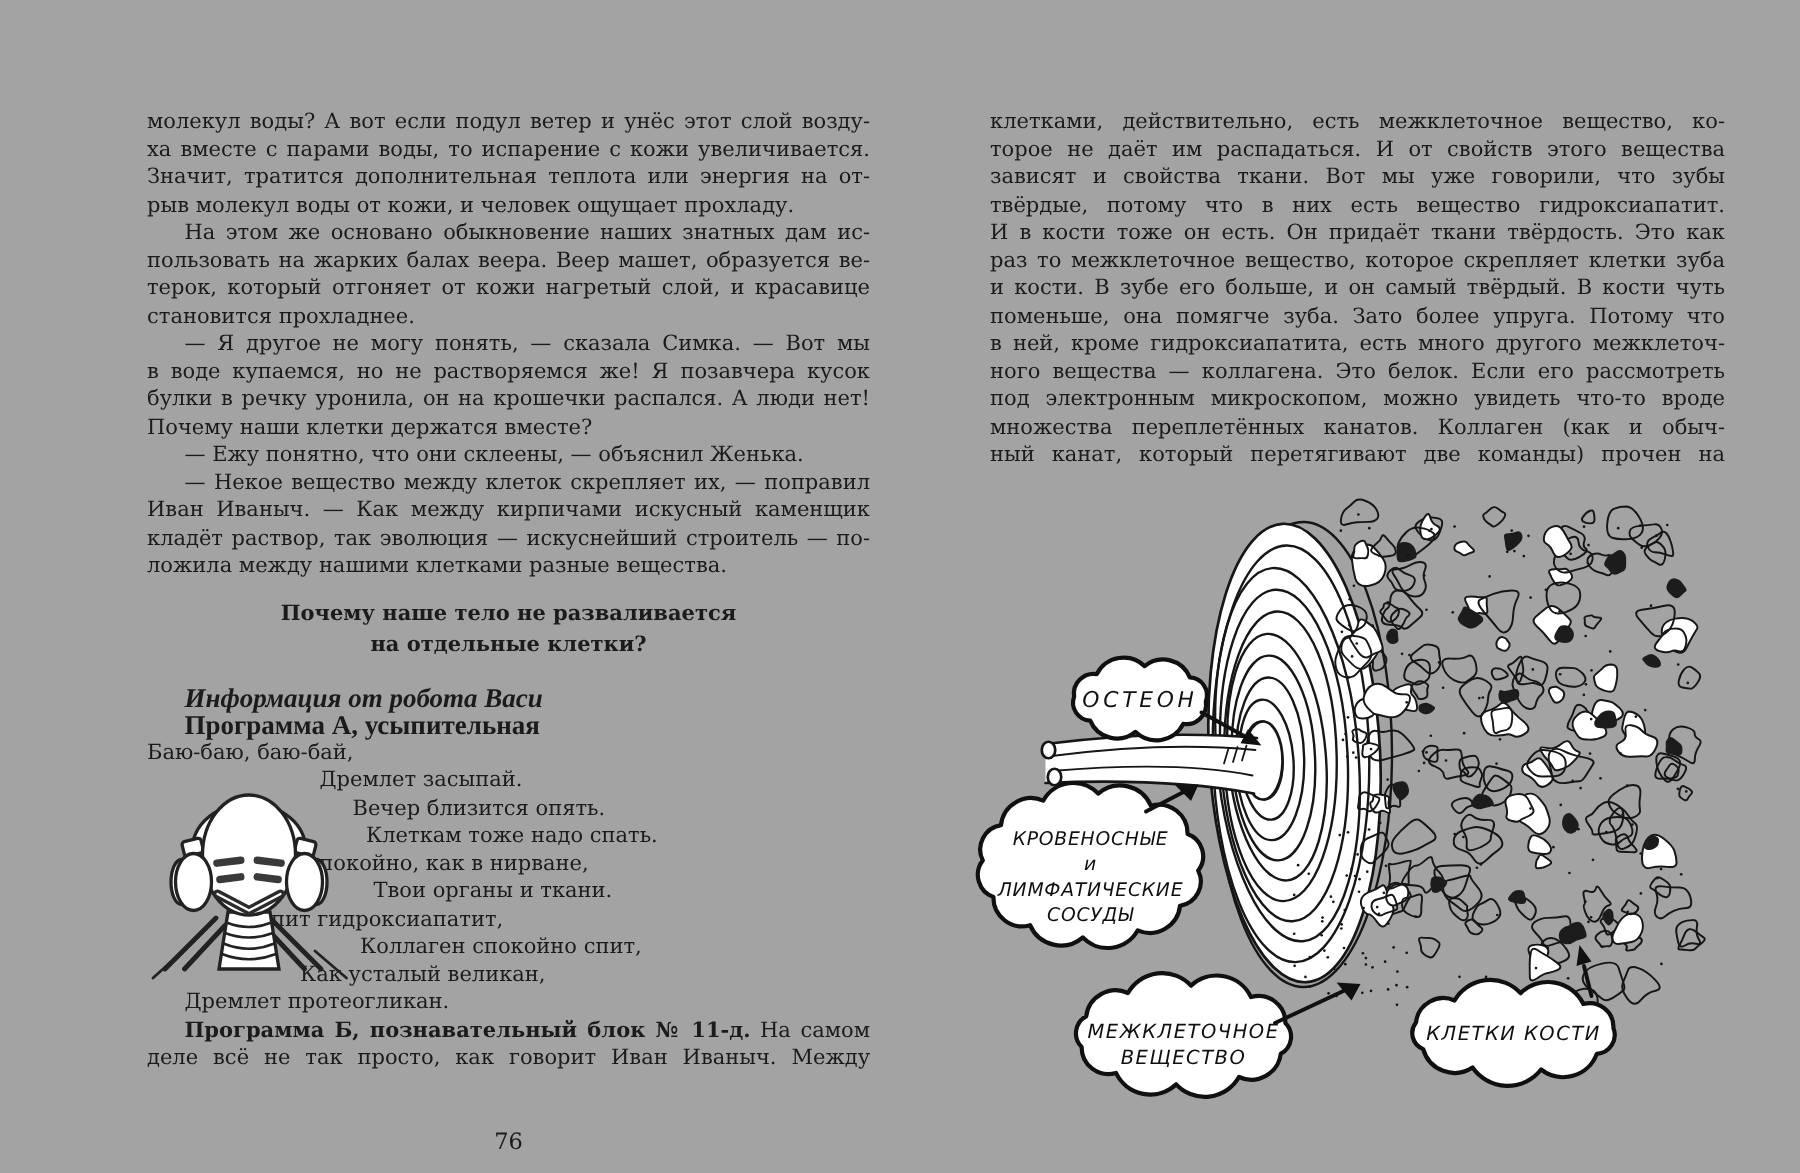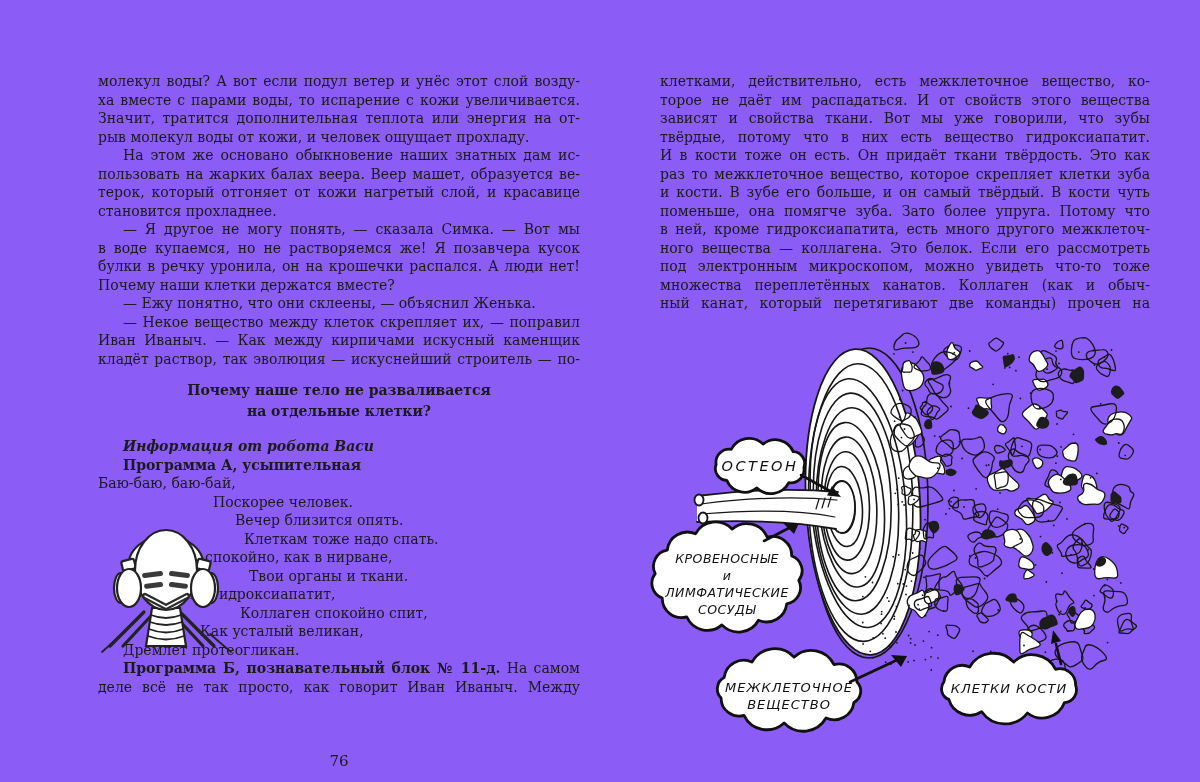--- a/index.html
+++ b/index.html
@@ -1,27 +1,27 @@
 <!DOCTYPE html>
 <html><head>
 <meta charset="utf-8">
 <style>
   html,body{margin:0;padding:0;background:#e8e8e8;}
-  .book{position:relative;width:1200px;height:782px;background:#8b5cf6;overflow:hidden;
+  .book{position:relative;width:1200px;height:782px;background:#a3a3a3;overflow:hidden;
         font-family:"DejaVu Serif","Liberation Serif",serif;color:#1b1b1b;}
   .col{position:absolute;font-size:14px;line-height:18.5px;}
   .col-left{left:98px;top:72px;width:482px;}
   .col-right{left:660px;top:72px;width:490px;}
   .line{text-align:justify;text-align-last:justify;min-height:18.5px;}
   .line.first{text-indent:25px;}
   .line.last{text-align-last:left;}
   .heading{font-weight:bold;font-size:14px;line-height:21px;text-align:right;
            text-align-last:center;margin:12px 0 15px 0;}
   .heading .hline{min-height:21px;}
-  .lead{font-size:14px;}
+  .lead{font-size:18px;font-family:Liberation Serif, serif;}
   .lead.italicb{font-weight:bold;font-style:italic;text-indent:25px;}
   .lead.boldt{font-weight:bold;text-indent:25px;}
   .verse .vline{text-align:left;text-align-last:left;min-height:18.5px;}
   .verse div.vline:nth-of-type(1){margin-left:0;}
   .verse div.vline:nth-of-type(2){margin-left:115px;}
   .verse div.vline:nth-of-type(3){margin-left:137px;}
   .verse div.vline:nth-of-type(4){margin-left:146px;}
   .verse div.vline:nth-of-type(5){margin-left:66px;}
   .verse div.vline:nth-of-type(6){margin-left:151px;}
   .verse div.vline:nth-of-type(7){margin-left:72px;}
@@ -74,35 +74,36 @@
         <div class="line">терок, который отгоняет от кожи нагретый слой, и красавице</div>
         <div class="line last">становится прохладнее.</div>
         <div class="line first">— Я другое не могу понять, — сказала Симка. — Вот мы</div>
         <div class="line">в воде купаемся, но не растворяемся же! Я позавчера кусок</div>
         <div class="line">булки в речку уронила, он на крошечки распался. А люди нет!</div>
         <div class="line last">Почему наши клетки держатся вместе?</div>
         <div class="line first last">— Ежу понятно, что они склеены, — объяснил Женька.</div>
         <div class="line first">— Некое вещество между клеток скрепляет их, — поправил</div>
         <div class="line">Иван Иваныч. — Как между кирпичами искусный каменщик</div>
         <div class="line">кладёт раствор, так эволюция — искуснейший строитель — по-</div>
+        <div class="line last">ложила между нашими клетками разные вещества.</div>
       </div>
 
     <div class="heading">
 
     <div class="hline">Почему наше тело не разваливается</div>
         <div class="hline">на отдельные клетки?</div>
       </div>
 
     <div class="lead italicb">Информация от робота Васи</div>
     <div class="lead boldt">Программа А, усыпительная</div>
 
     <div class="verse">
 
     <div class="vline">Баю-баю, баю-бай,</div>
-        <div class="vline">Поскорее человек.</div>
+        <div class="vline">Дремлет засыпай.</div>
         <div class="vline">Вечер близится опять.</div>
         <div class="vline">Клеткам тоже надо спать.</div>
         <div class="vline">Спят спокойно, как в нирване,</div>
         <div class="vline">Твои органы и ткани.</div>
         <div class="vline">Спит гидроксиапатит,</div>
         <div class="vline">Коллаген спокойно спит,</div>
         <div class="vline">Как усталый великан,</div>
         <div class="vline">Дремлет протеогликан.</div>
       </div>
 
@@ -149,21 +150,21 @@
     <div class="line">клетками, действительно, есть межклеточное вещество, ко-</div>
         <div class="line">торое не даёт им распадаться. И от свойств этого вещества</div>
         <div class="line">зависят и свойства ткани. Вот мы уже говорили, что зубы</div>
         <div class="line">твёрдые, потому что в них есть вещество гидроксиапатит.</div>
         <div class="line">И в кости тоже он есть. Он придаёт ткани твёрдость. Это как</div>
         <div class="line">раз то межклеточное вещество, которое скрепляет клетки зуба</div>
         <div class="line">и кости. В зубе его больше, и он самый твёрдый. В кости чуть</div>
         <div class="line">поменьше, она помягче зуба. Зато более упруга. Потому что</div>
         <div class="line">в ней, кроме гидроксиапатита, есть много другого межклеточ-</div>
         <div class="line">ного вещества — коллагена. Это белок. Если его рассмотреть</div>
-        <div class="line">под электронным микроскопом, можно увидеть что-то тоже</div>
+        <div class="line">под электронным микроскопом, можно увидеть что-то вроде</div>
         <div class="line">множества переплетённых канатов. Коллаген (как и обыч-</div>
         <div class="line">ный канат, который перетягивают две команды) прочен на</div>
       </div>
   </div>
 
   <div class="figure">
     <svg viewBox="640 330 520 445" width="520" height="445">
       <g id="fig-rings">
           <ellipse cx="869" cy="503" rx="59" ry="155" class="k"></ellipse>
           <ellipse cx="863" cy="502" rx="57" ry="153" class="kw" transform="rotate(-3.00 863 502)"></ellipse>

